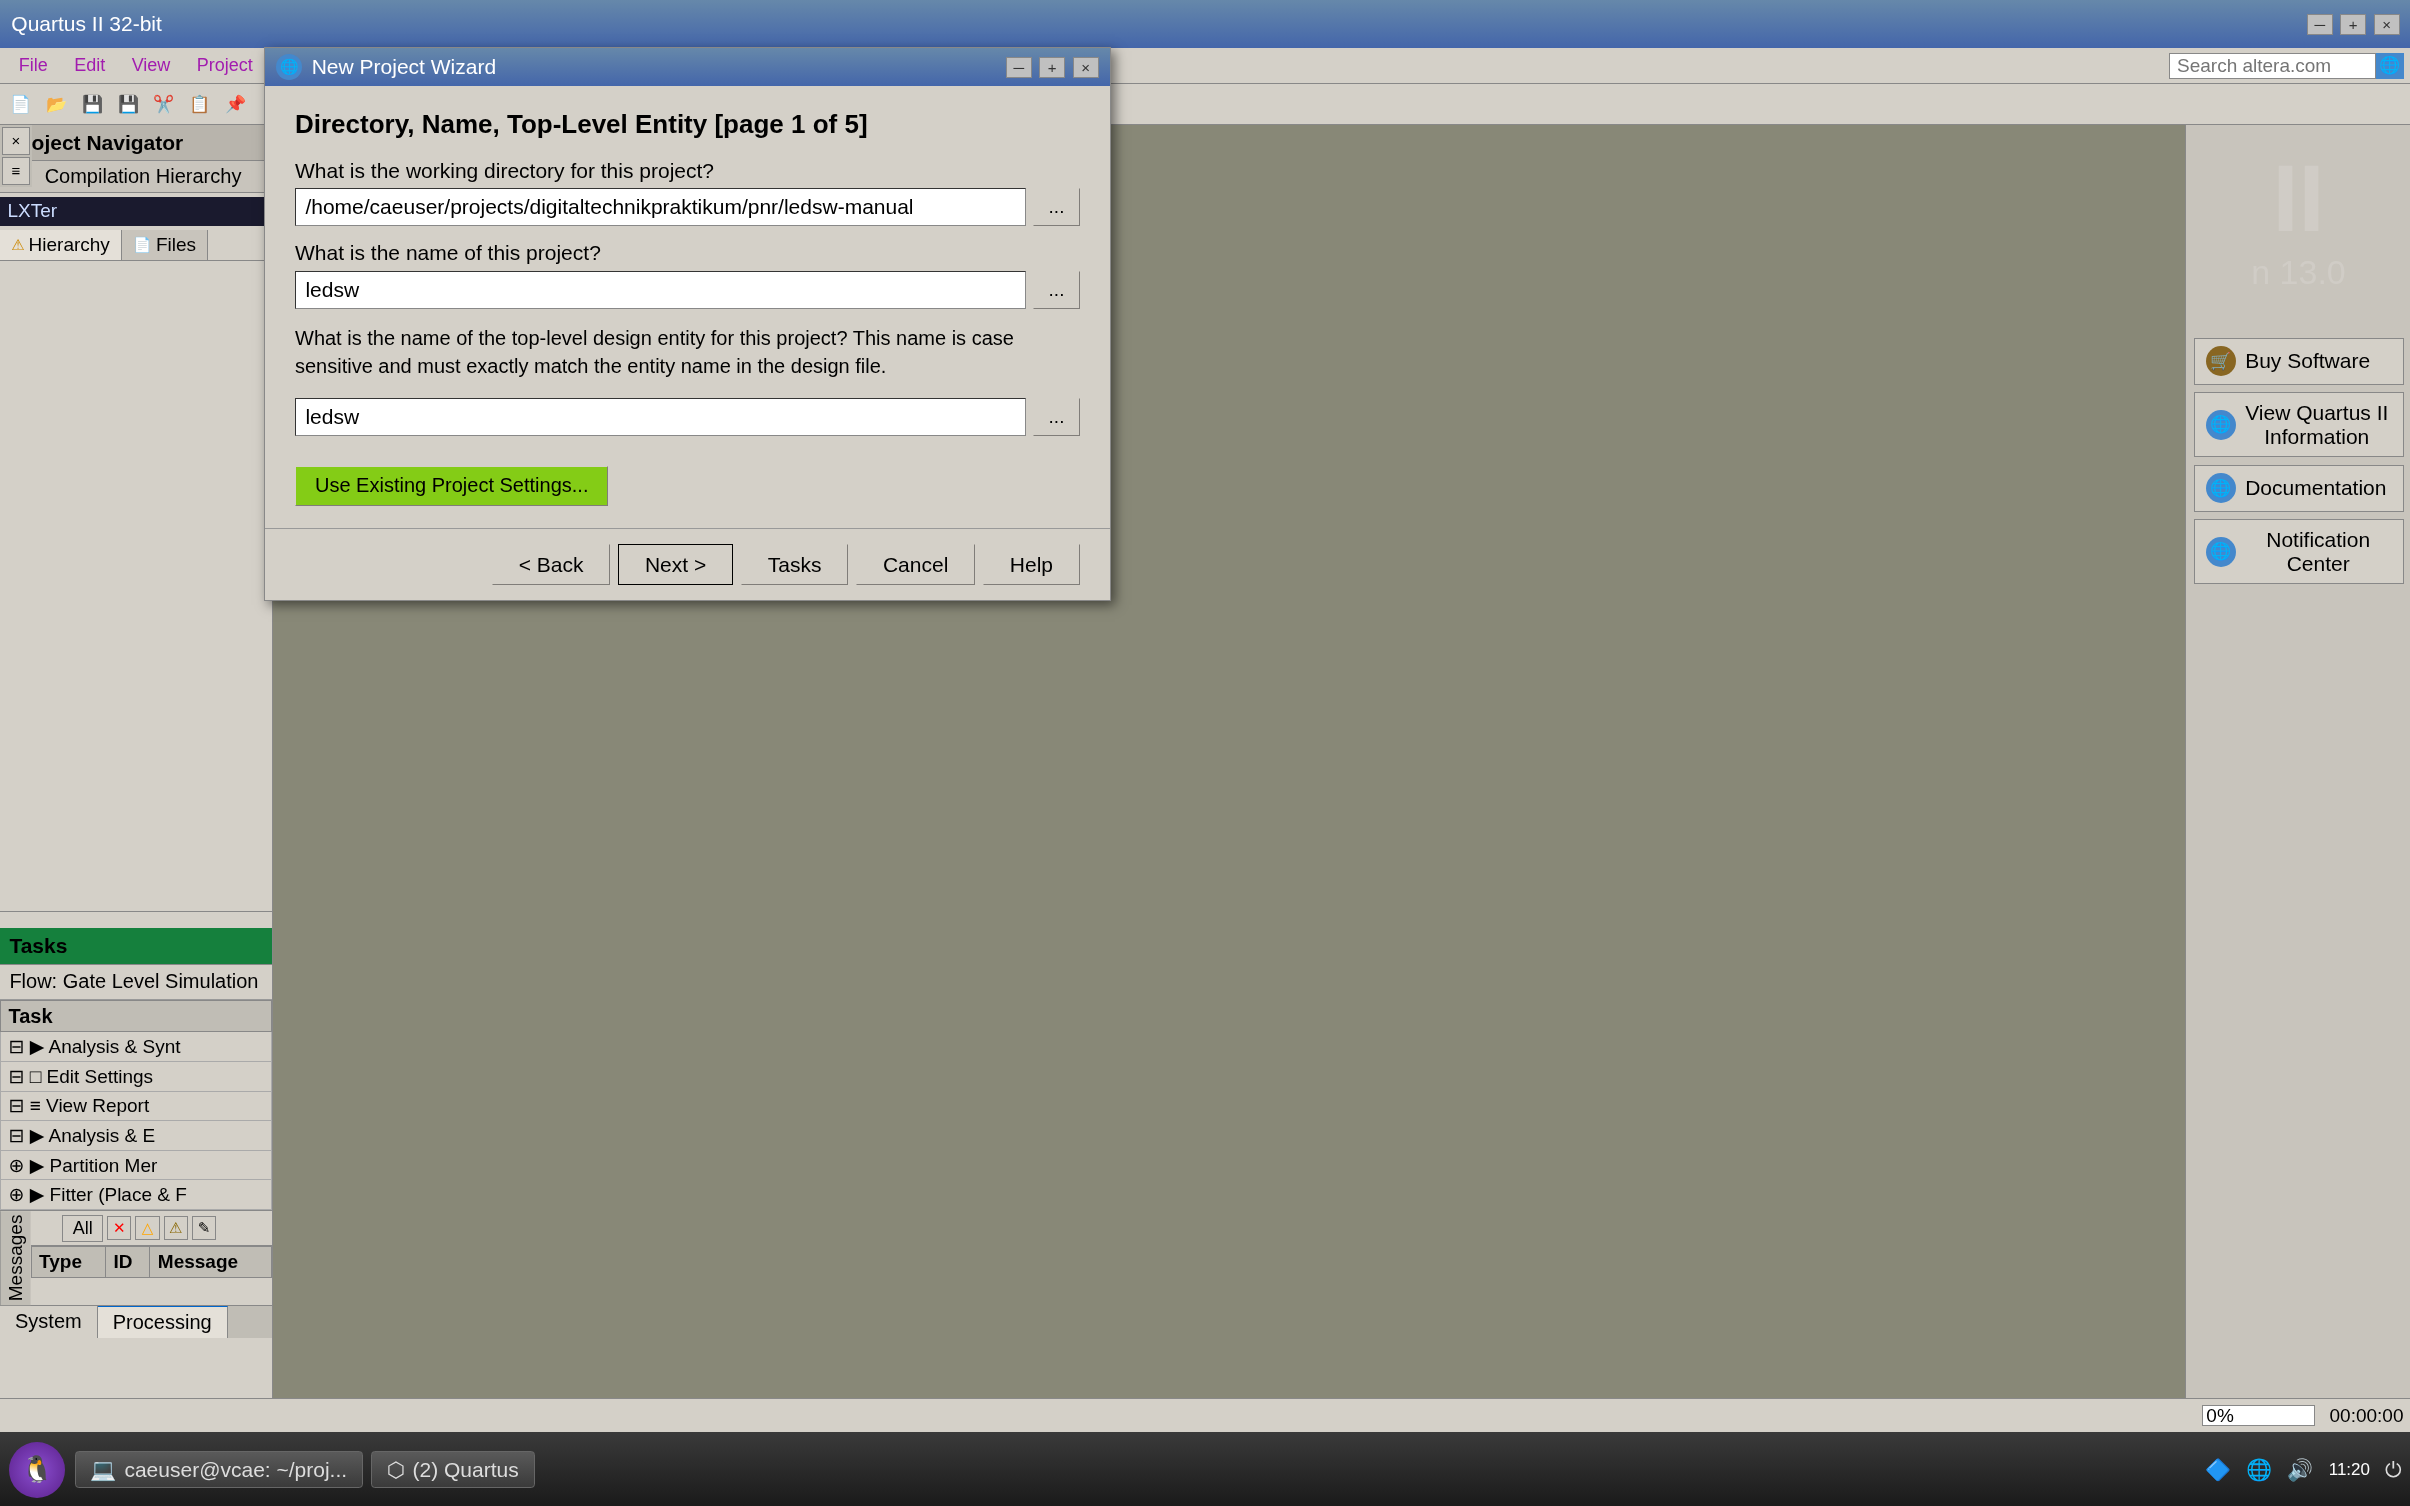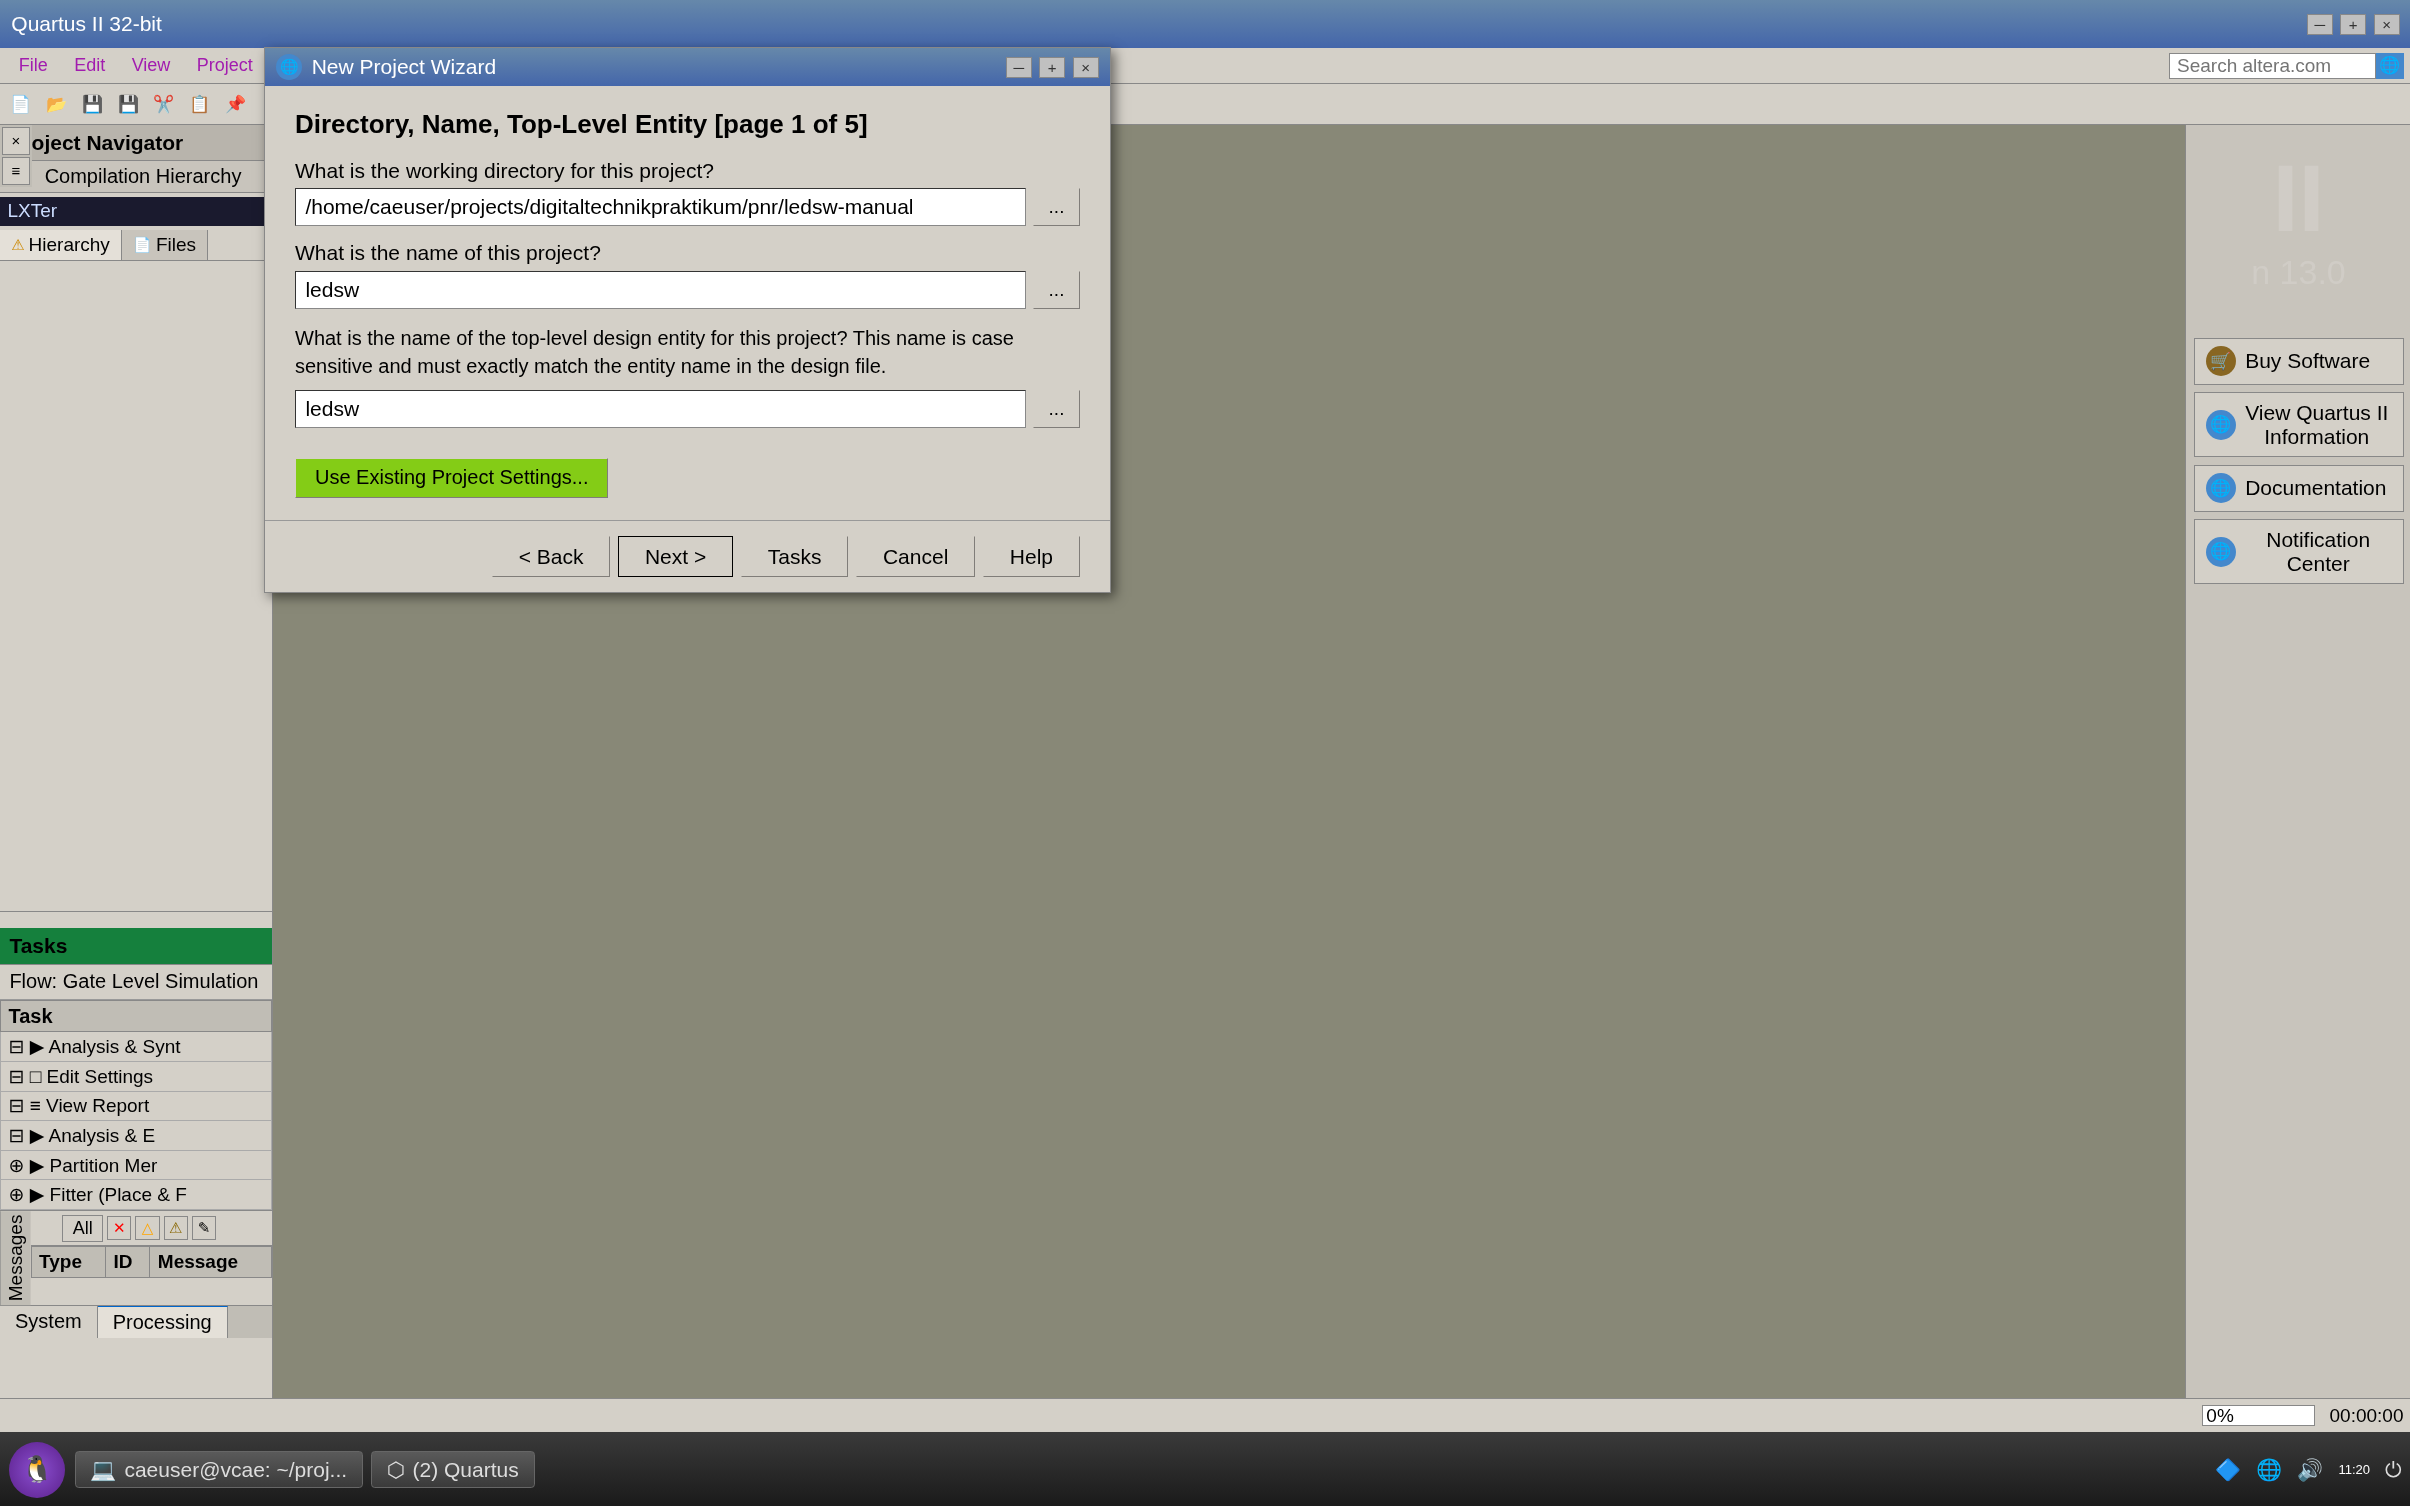--- a/index.html
+++ b/index.html
@@ -69,21 +69,21 @@
       display: flex;
       align-items: center;
       gap: 15px;
       color: #ddd;
       font-size: 21px;
     }
 
     .taskbar-clock {
       text-align: center;
       color: white;
-      font-size: 13px;
+      font-size: 17px;
     }
 
     
     .quartus-window {
       position: absolute;
       top: 0;
       left: 0;
       right: 0;
       bottom: 75px;
       background: #c0c0c0;
@@ -481,21 +481,21 @@
       font-size: 19px;
       cursor: pointer;
       display: flex;
       align-items: center;
       justify-content: center;
     }
 
     .form-desc {
       font-size: 20px;
       line-height: 1.4;
-      margin-bottom: 10px;
+      margin-bottom: 18px;
     }
 
     .use-existing-btn {
       margin-top: 15px;
       padding: 7.5px 19px;
       background: #84cc16;
       border: 1.9px outset #d4d0c8;
       font-size: 20px;
       cursor: pointer;
     }

